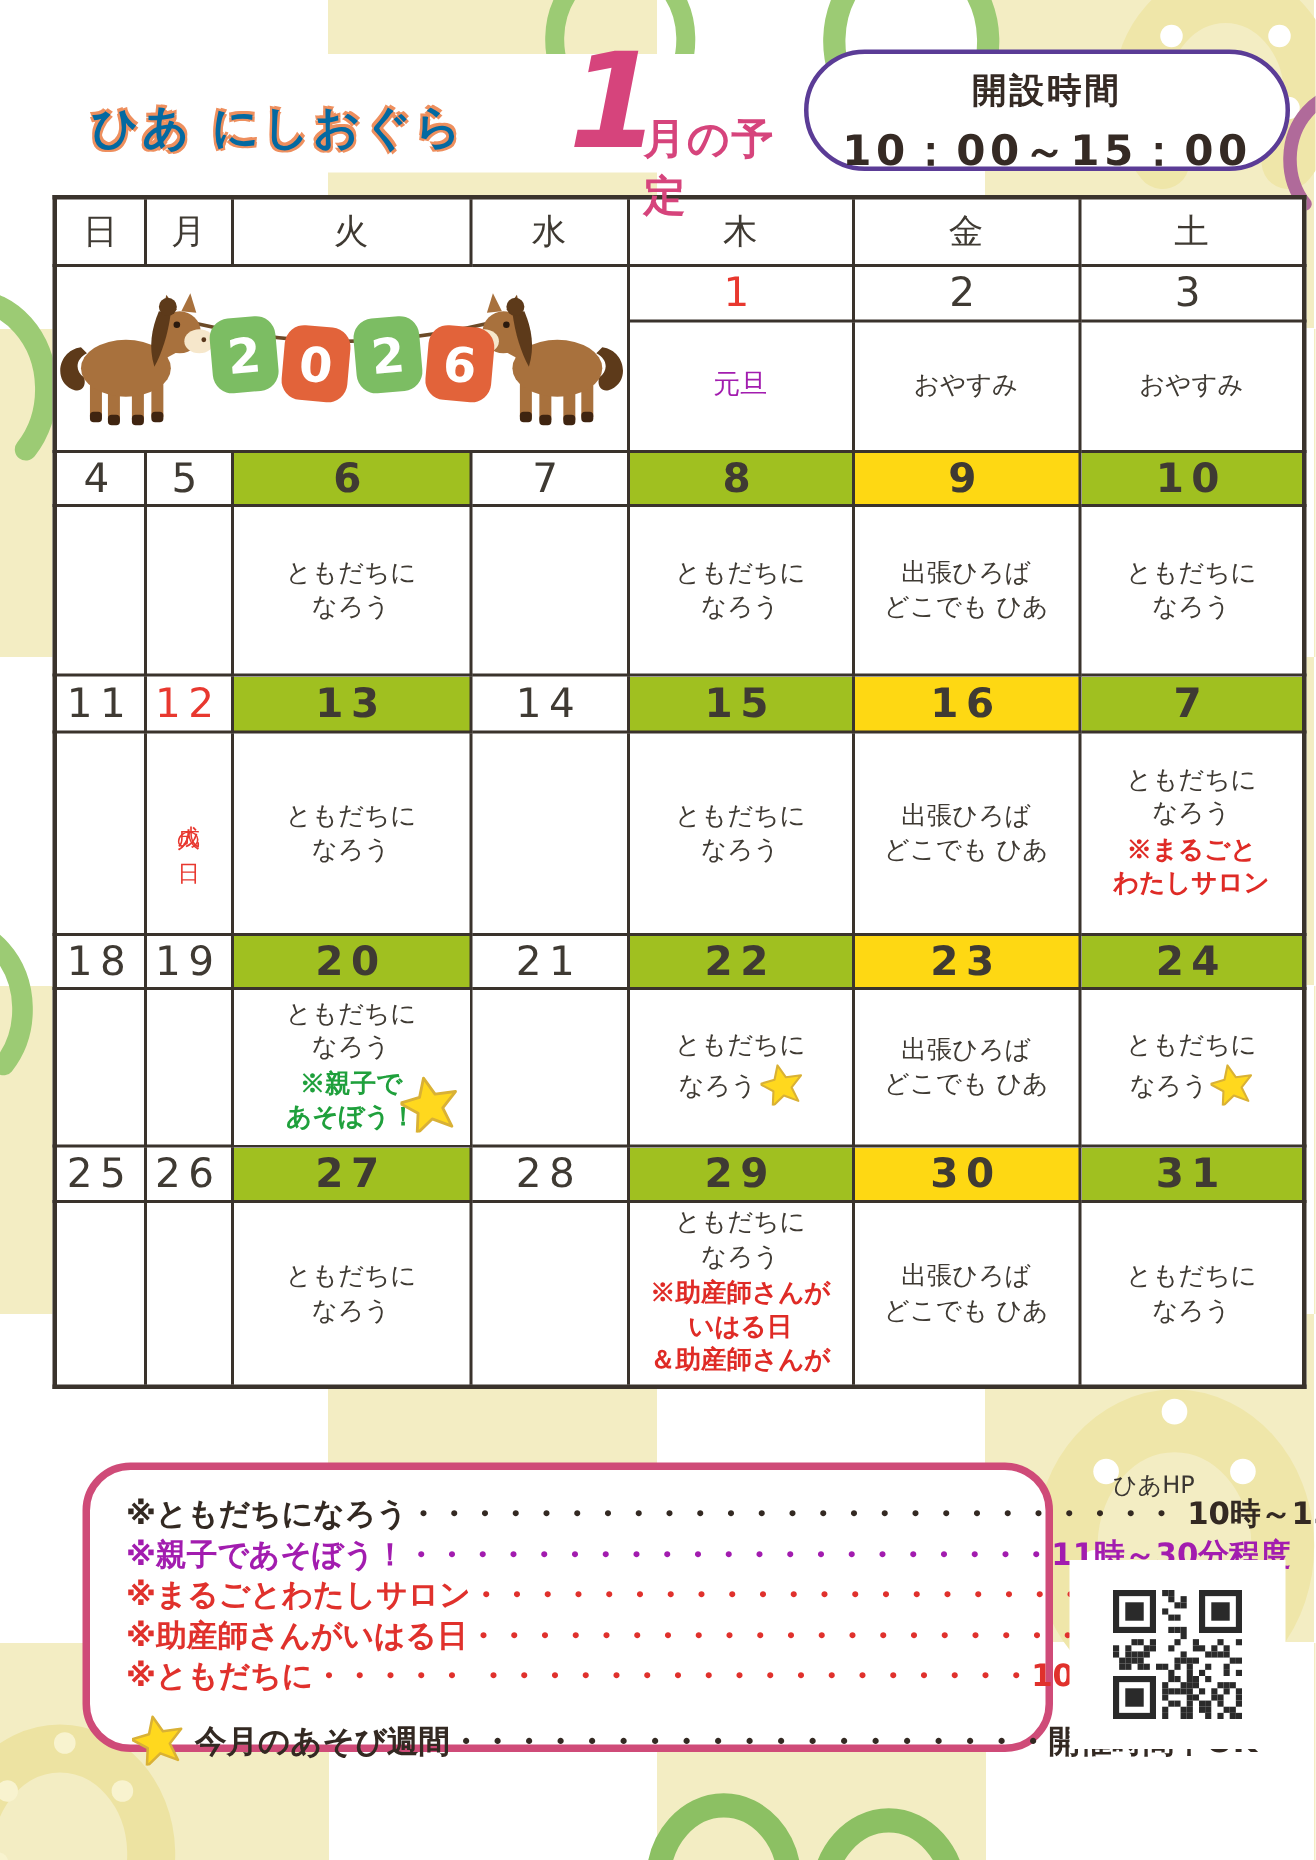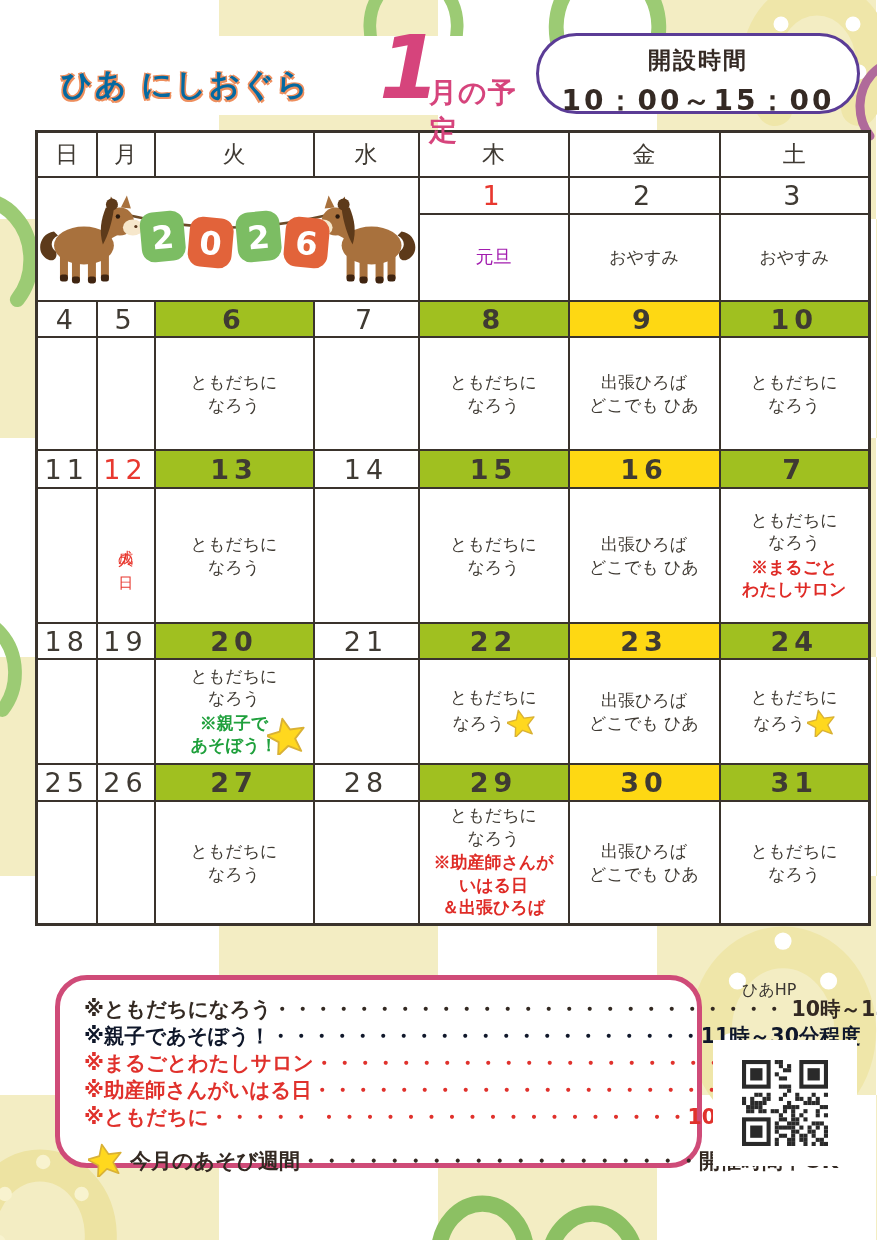--- a/index.html
+++ b/index.html
@@ -77,21 +77,21 @@
   td.pos{position:relative;}
 
   
   .legend-box{
     position:absolute;left:55px;top:975px;width:647px;height:193px;z-index:2;
     background:#ffffff;border:5px solid #cf4b78;border-radius:32px;box-sizing:border-box;
     padding:16px 14px 10px 24px;
   }
   .legend-line{font-size:20.5px;font-weight:bold;line-height:27px;white-space:nowrap;}
   .legend-line.black{color:#332922;}
-  .legend-line.green{color:#0f172a;}
+  .legend-line.green{color:#a21caf;}
   .legend-line.red{color:#e0312c;}
   .legend-star-line{margin-top:12px;font-size:21px;font-weight:bold;color:#332922;white-space:nowrap;}
   .legend-star-line .star{width:34px;height:34px;vertical-align:-9px;margin:0 8px 0 4px;}
 
   
   .hp-label{position:absolute;left:742px;top:980px;font-size:16px;color:#3a3632;z-index:2;}
   .qr-box{position:absolute;left:713px;top:1040px;width:144px;height:126px;background:#ffffff;z-index:2;}
   .qr-box svg{position:absolute;left:29px;top:20px;}
 </style>
 </head>
@@ -392,21 +392,21 @@
       <div>ともだちに</div>
       <div>なろう</div>
     </td>
     <td class="event"></td>
     <td class="event">
       <div>ともだちに</div>
       <div>なろう</div>
       <div class="note red">
         <div>※助産師さんが</div>
         <div>いはる日</div>
-        <div>＆出張ひろば</div>
+        <div>＆助産師さんが</div>
       </div>
     </td>
     <td class="event">
       <div>出張ひろば</div>
       <div>どこでも ひあ</div>
     </td>
     <td class="event">
       <div>ともだちに</div>
       <div>なろう</div>
     </td>

